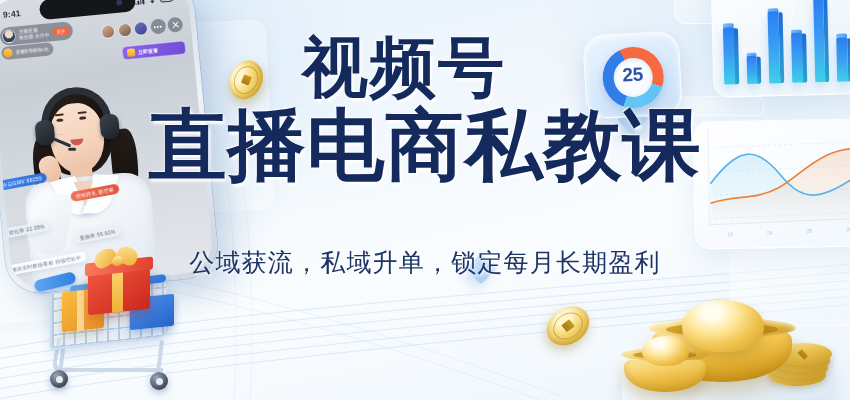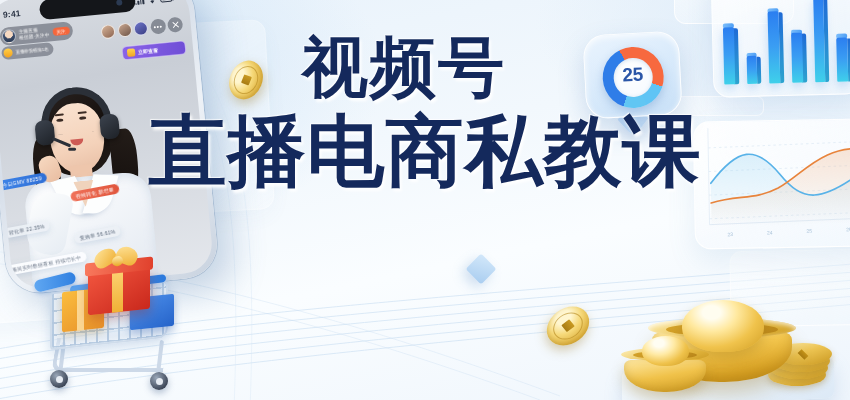--- a/index.html
+++ b/index.html
@@ -287,21 +287,21 @@
   #title-wrap{ position:absolute; left:0; right:0; top:34px; text-align:center; z-index:20;}
   .t-line{
     color:#14295c;
     font-weight:bold;
     line-height:1;
     letter-spacing:2px;
     text-shadow: 2px 3px 3px rgba(255,255,255,.95), -1px -1px 1px rgba(255,255,255,.8);
     white-space:nowrap;
   }
   #t1{ font-size:66px; margin-left:-42px; }
-  #t2{ font-size:78px; margin-top:12px; letter-spacing:1px; }
+  #t2{ font-size:78px; margin-top:12px; letter-spacing:1px;font-family:Liberation Mono, monospace; }
   #subtitle{
     position:absolute;left:0;right:0;top:246px;text-align:center;z-index:20;
     font-size:25px;color:#1d3465;letter-spacing:1.2px;white-space:nowrap;
     text-shadow: 1px 2px 3px rgba(255,255,255,.92);
   }
 
   
   #cart{ position:absolute; left:26px; top:272px; width:176px; height:122px; z-index:18;}
   .cart-basket{
     position:absolute;left:24px;top:14px;width:118px;height:58px;
@@ -667,20 +667,21 @@
     <div class="c-face"></div>
       <div class="c-ring"></div>
       <div class="c-hole"></div>
   </div>
   <div id="diamond"></div>
 
   <div id="title-wrap">
     <div class="t-line" id="t1">视频号</div>
     <div class="t-line" id="t2">直播电商私教课</div>
   </div>
+  <div id="subtitle">公域获流，私域升单，锁定每月长期盈利</div>
 
   <div id="cart">
     <div class="cart-frame"></div>
     <div class="cart-leg a"></div>
       <div class="cart-leg b"></div>
     <div class="cart-basket">
       <div class="cb-body">
           <div class="mesh"></div>
         </div>
     </div>

